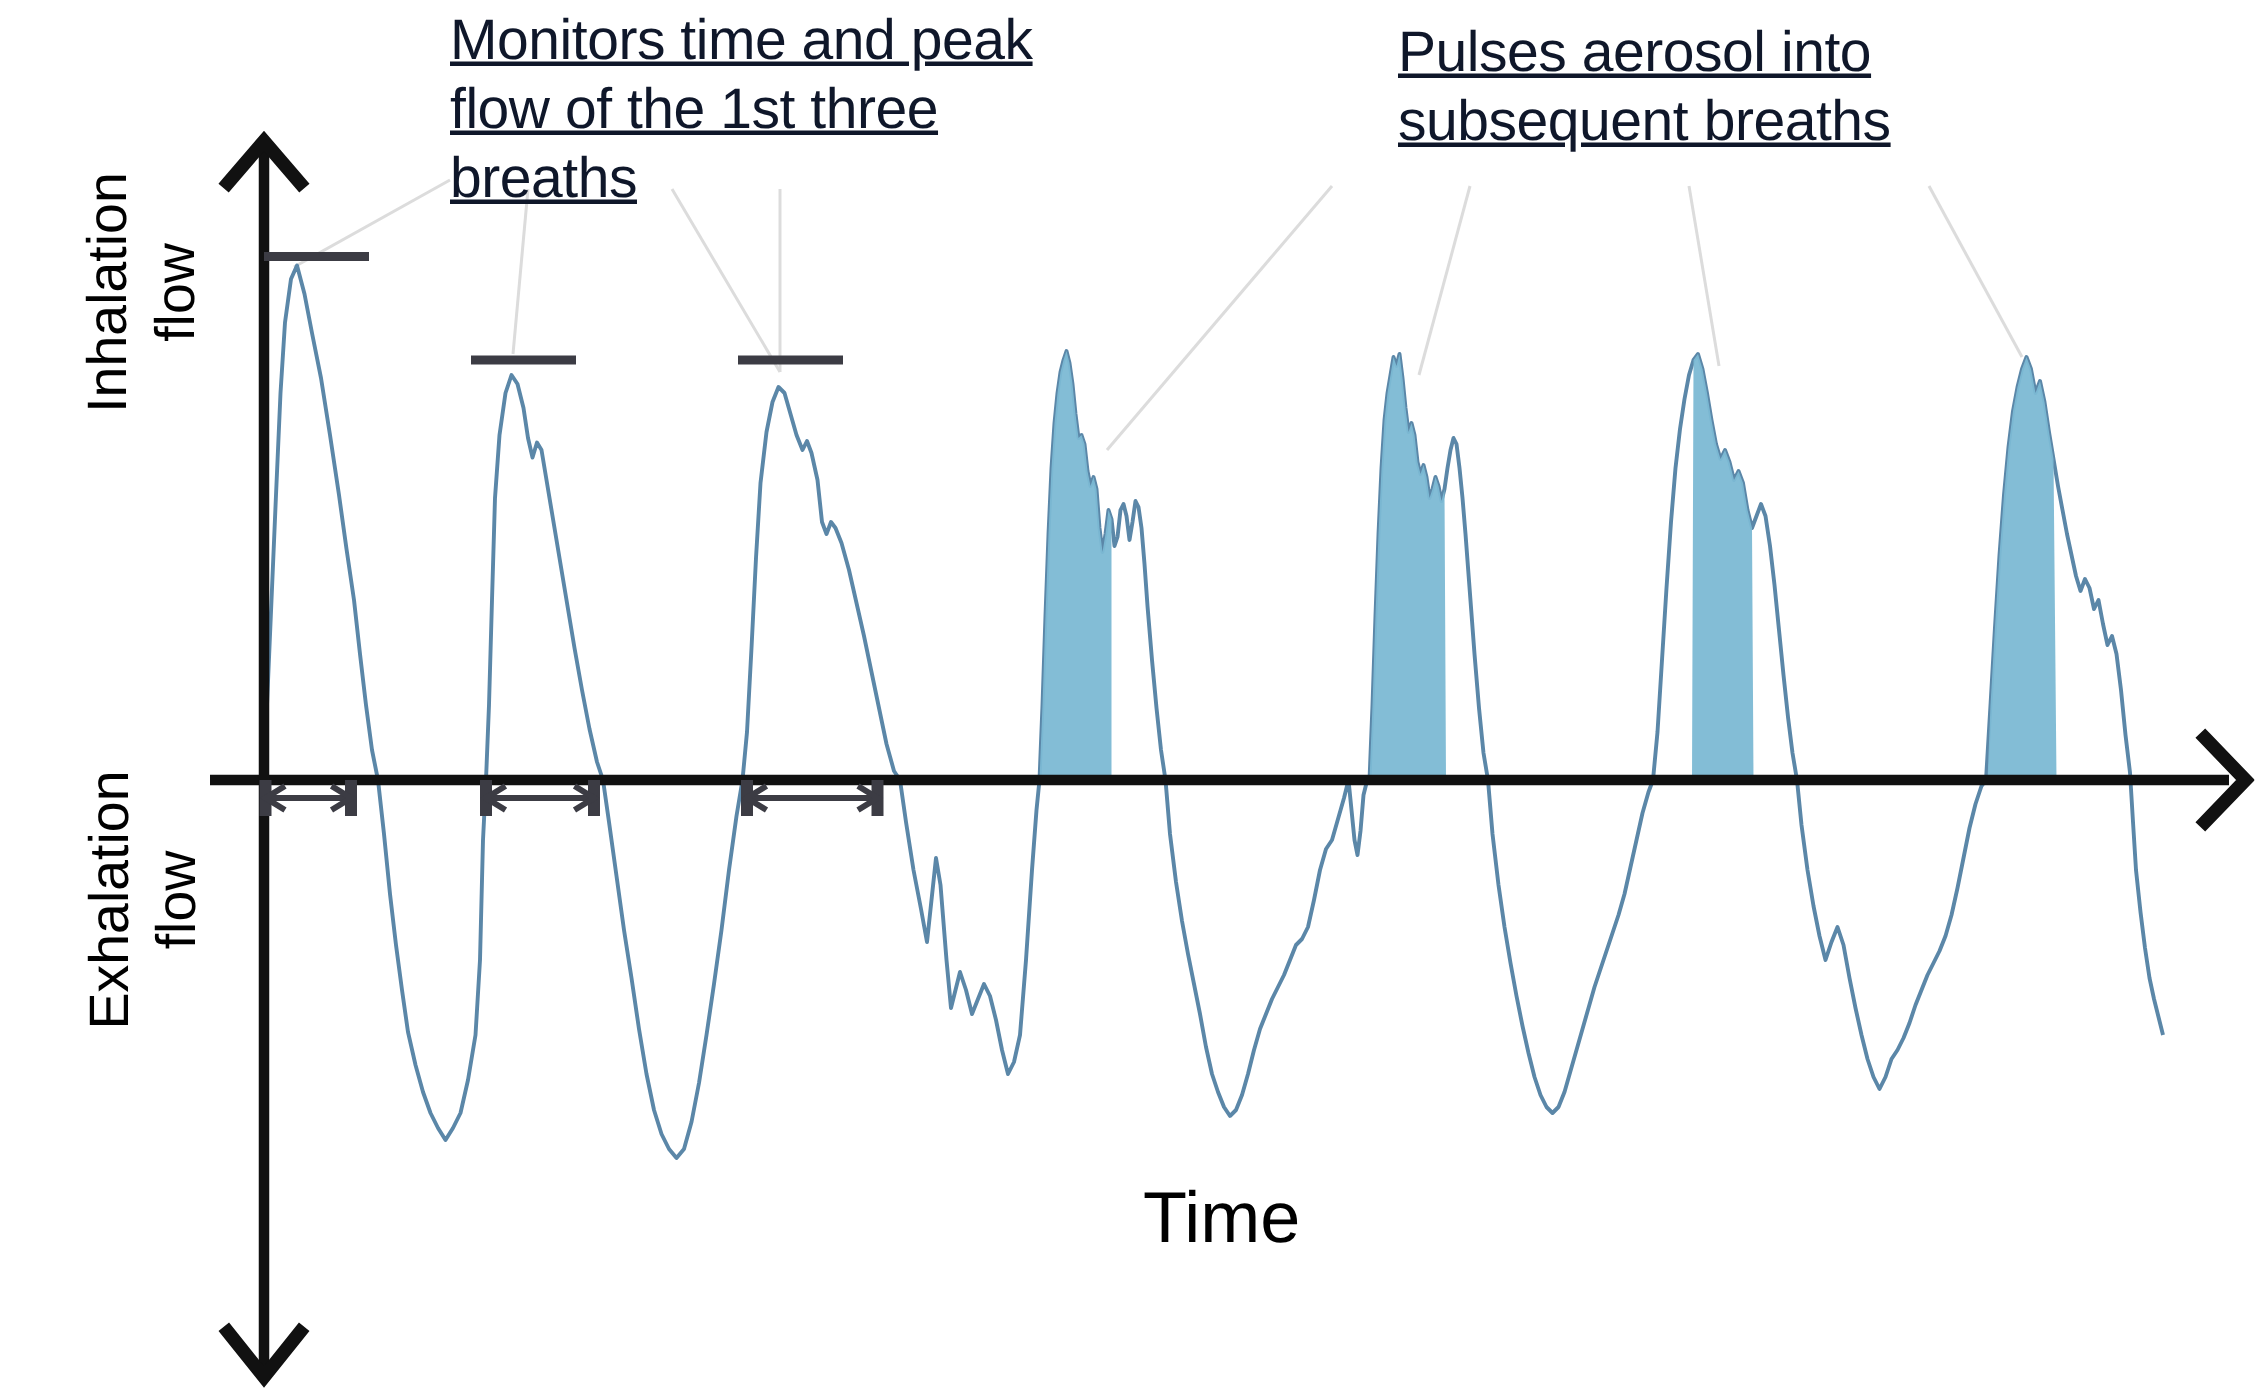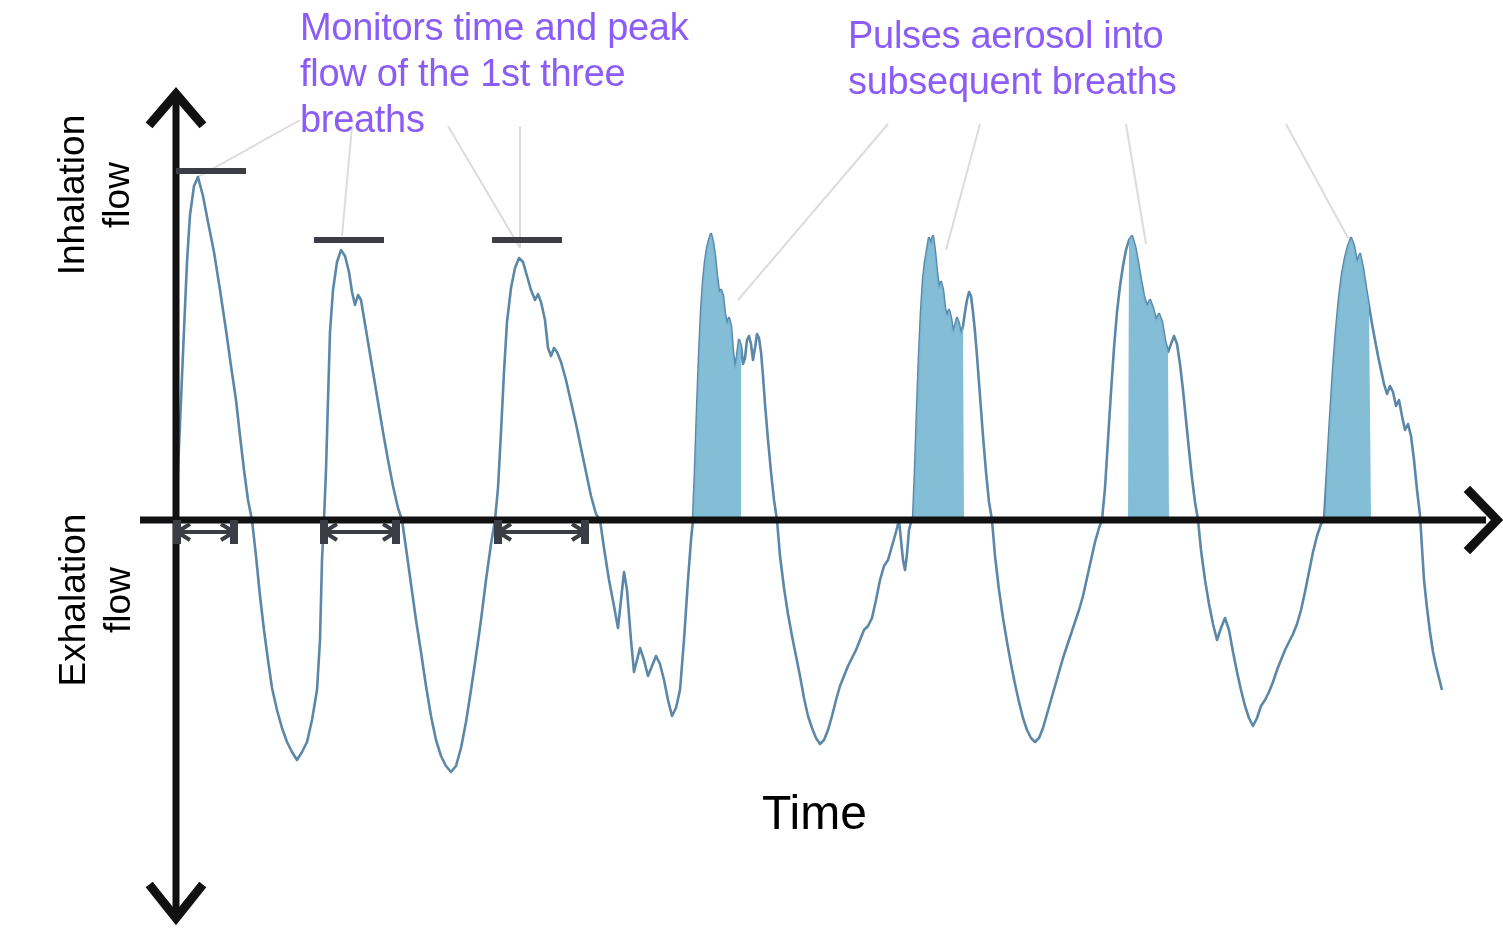--- a/index.html
+++ b/index.html
@@ -1,22 +1,22 @@
 <!DOCTYPE html>
 <html><head>
 <meta charset="utf-8">
 <style>
   html,body{margin:0;padding:0;background:#ffffff;}
   body{width:1503px;height:928px;position:relative;overflow:hidden;
        font-family:"Liberation Sans","DejaVu Sans",sans-serif;color:#000;}
   #figure{position:absolute;left:0;top:0;width:1503px;height:928px;}
-  .annot{position:absolute;font-size:38px;line-height:46px;color:#8b5cf6;
-         letter-spacing:-0.3px;white-space:pre-line;}
+  .annot{position:absolute;font-size:38px;line-height:46px;color:#0f172a;
+         letter-spacing:-0.3px;white-space:pre-line;text-decoration:underline;}
   #annot-left{left:300px;top:4px;width:460px;}
-  #annot-right{left:848px;top:12px;width:400px;}
+  #annot-right{left:932px;top:12px;width:400px;}
   #axis-label-inhalation{position:absolute;left:-36px;top:150px;width:260px;
       text-align:center;transform:rotate(-90deg);transform-origin:center center;
       font-size:37px;line-height:45px;white-space:pre-line;}
   #axis-label-exhalation{position:absolute;left:-40px;top:555px;width:270px;
       text-align:center;transform:rotate(-90deg);transform-origin:center center;
       font-size:37px;line-height:45px;white-space:pre-line;}
   #time-label{position:absolute;left:762px;top:785px;font-size:48px;}
 </style>
 </head>
 <body>

